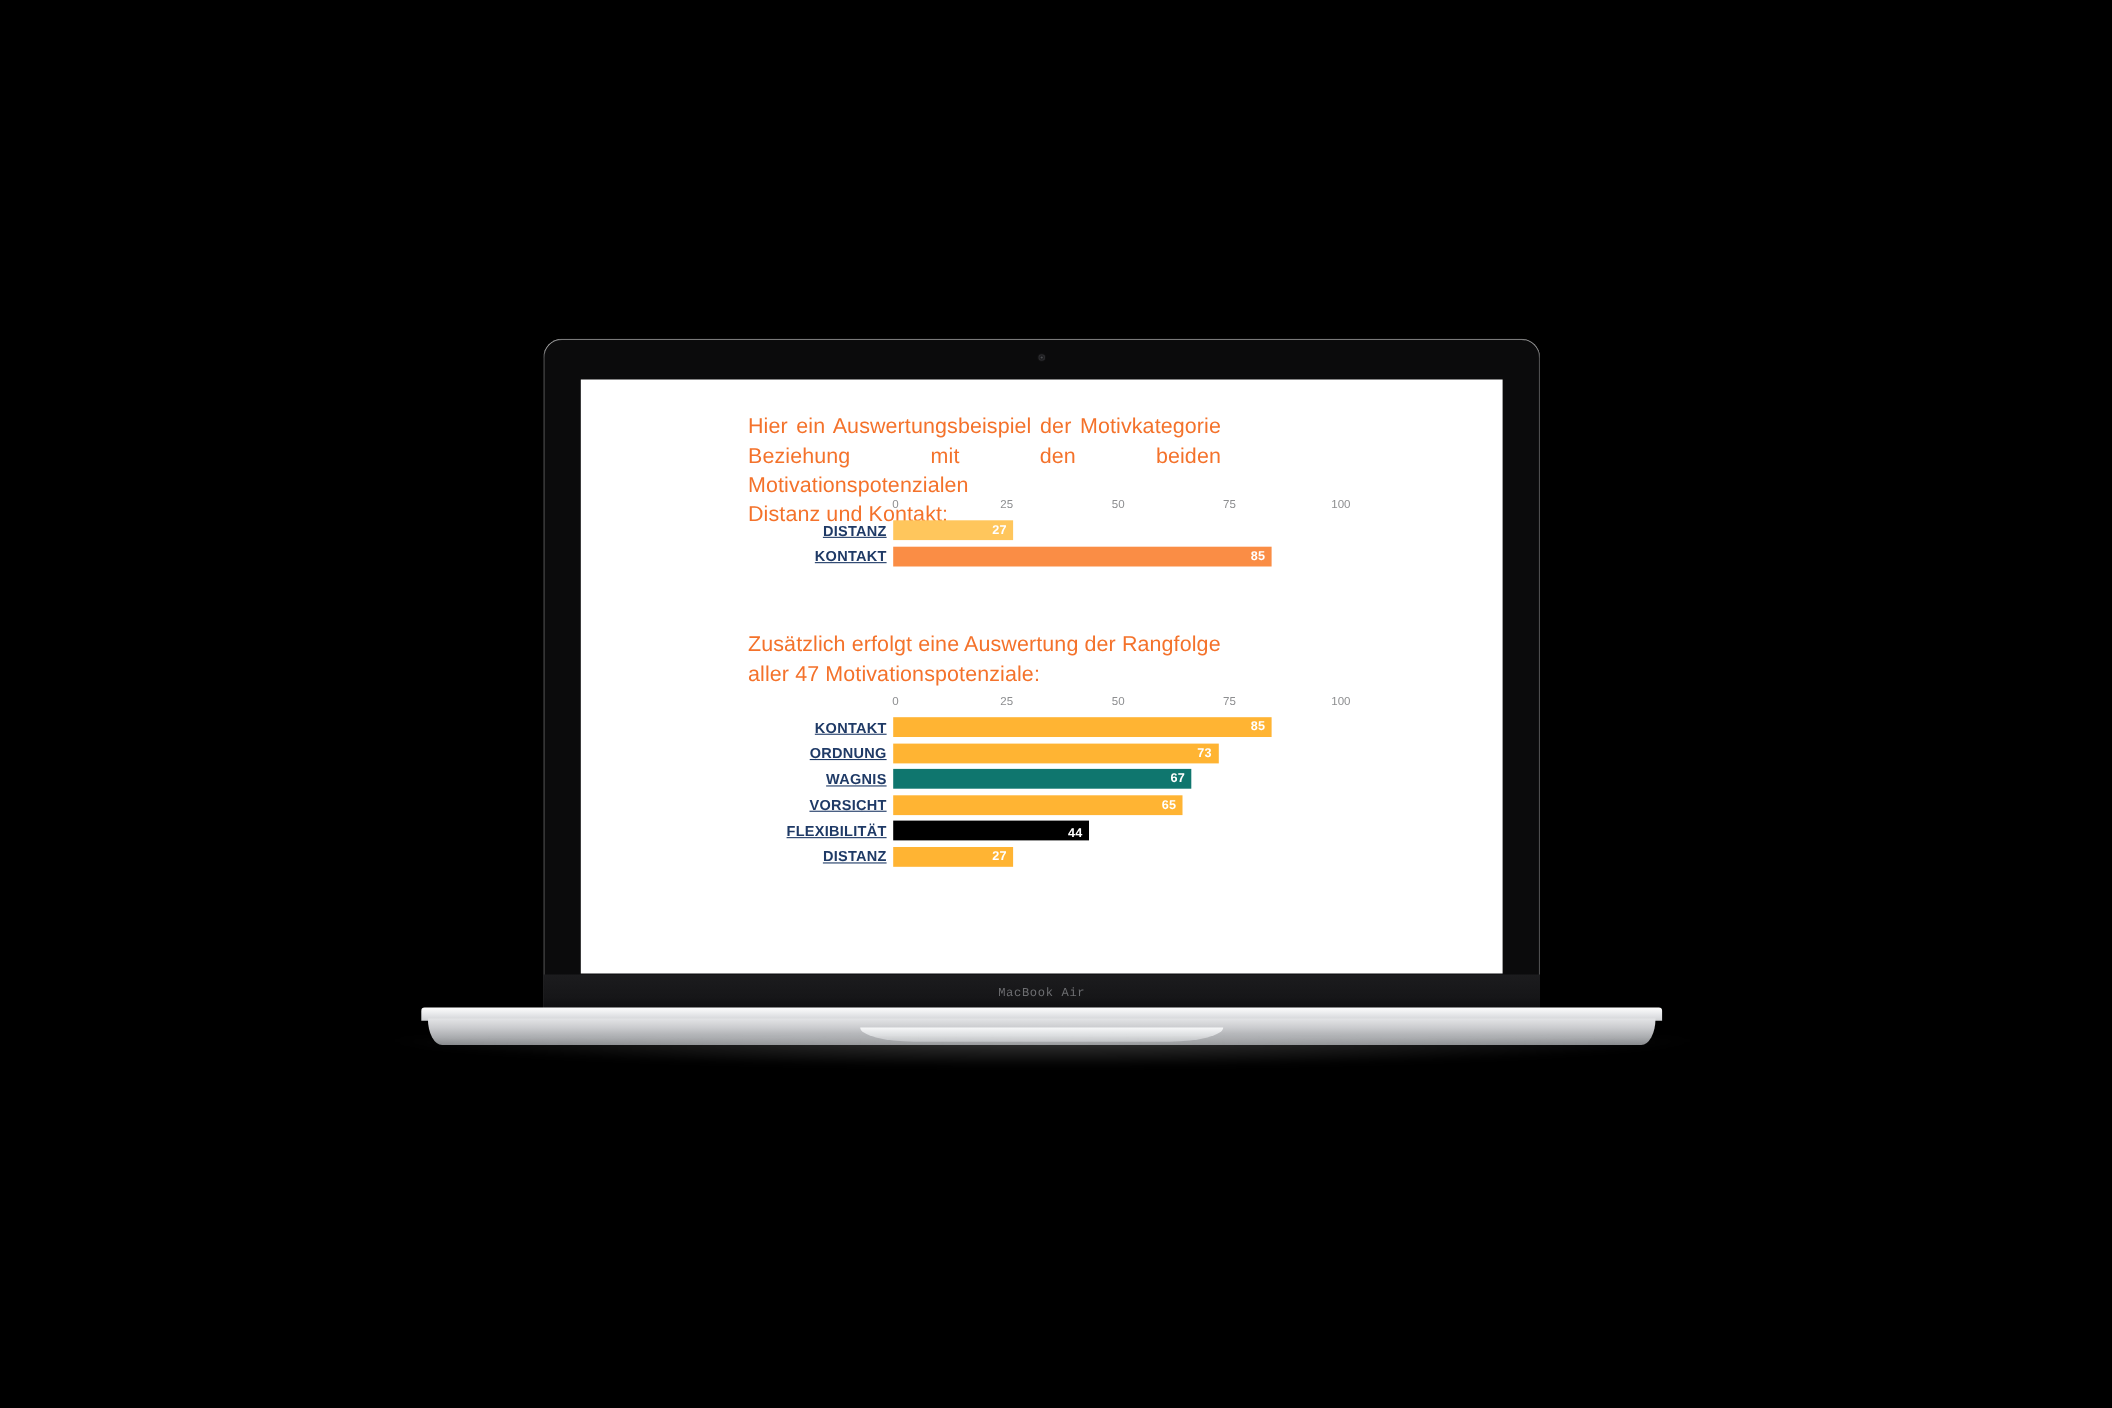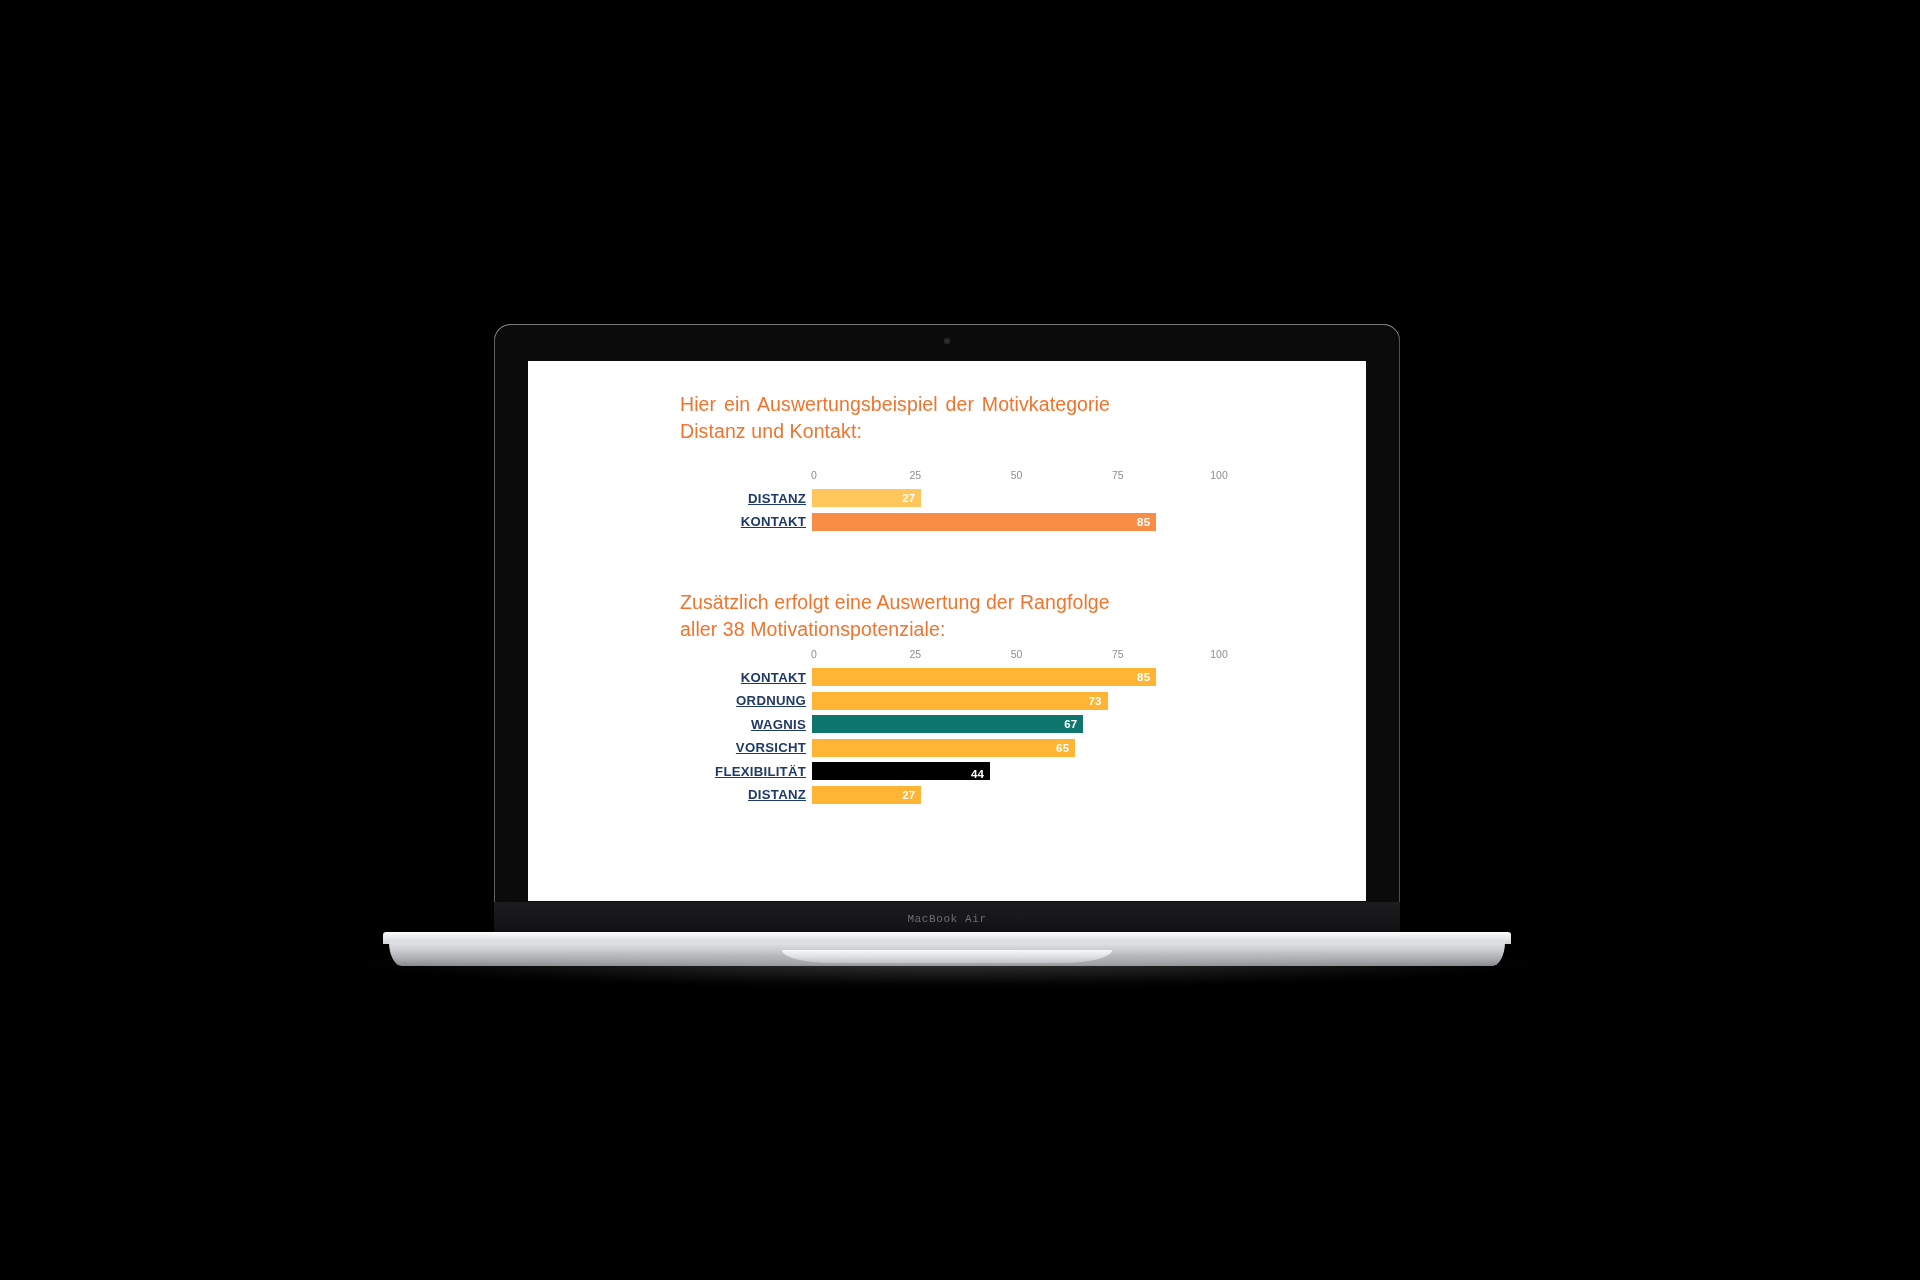--- a/index.html
+++ b/index.html
@@ -6,21 +6,21 @@
   html, body {
     width:1920px; height:1280px;
     background:#000;
     font-family:"Liberation Sans", sans-serif;
     overflow:hidden;
   }
 
   #stage { position:relative; width:1920px; height:1280px; background:#000; }
 
   
-  #laptop { position:absolute; left:0; top:16px; width:1920px; height:1048px; }
+  #laptop { position:absolute; left:0; top:0; width:1920px; height:1048px; }
 
   
   .lid {
     position:absolute;
     left:494px; top:308px;
     width:906px; height:612px;
     background:#0b0b0c;
     border-radius:17px 17px 4px 4px;
     box-shadow:
       inset 1px 0 0 rgba(255,255,255,.35),
@@ -200,20 +200,21 @@
 
     <div class="lid">
 
       <div class="camera"></div>
 
       <div class="screen">
         <div class="slide">
 
           <div class="headline h1">
             <span class="ln j">Hier ein Auswertungsbeispiel der Motivkategorie</span>
+            <span class="ln j">Beziehung mit den beiden Motivationspotenzialen</span>
             <span class="ln">Distanz und Kontakt:</span>
           </div>
 
           <div class="chartblock c1">
             <div class="axis">
                 <span class="tick" style="left: 0px;">0</span>
                 <span class="tick" style="left: 101.25px;">25</span>
                 <span class="tick" style="left: 202.5px;">50</span>
                 <span class="tick" style="left: 303.75px;">75</span>
                 <span class="tick" style="left: 405px;">100</span>
@@ -233,21 +234,21 @@
                     <div class="bar" style="width: 344.25px; background: rgb(250, 141, 69);">
                       <span class="bar-value">85</span>
                     </div>
                   </div>
                 </div>
               </div>
           </div>
 
           <div class="headline h2">
             <span class="ln">Zusätzlich erfolgt eine Auswertung der Rangfolge</span>
-            <span class="ln">aller 38 Motivationspotenziale:</span>
+            <span class="ln">aller 47 Motivationspotenziale:</span>
           </div>
 
           <div class="chartblock c2">
             <div class="axis">
                 <span class="tick" style="left: 0px;">0</span>
                 <span class="tick" style="left: 101.25px;">25</span>
                 <span class="tick" style="left: 202.5px;">50</span>
                 <span class="tick" style="left: 303.75px;">75</span>
                 <span class="tick" style="left: 405px;">100</span>
               </div>

